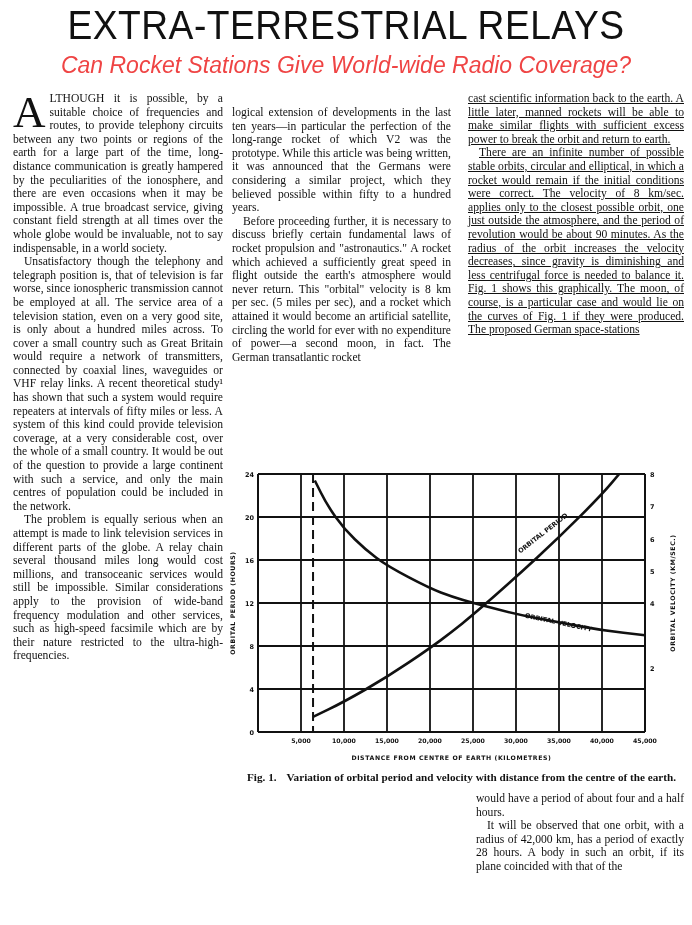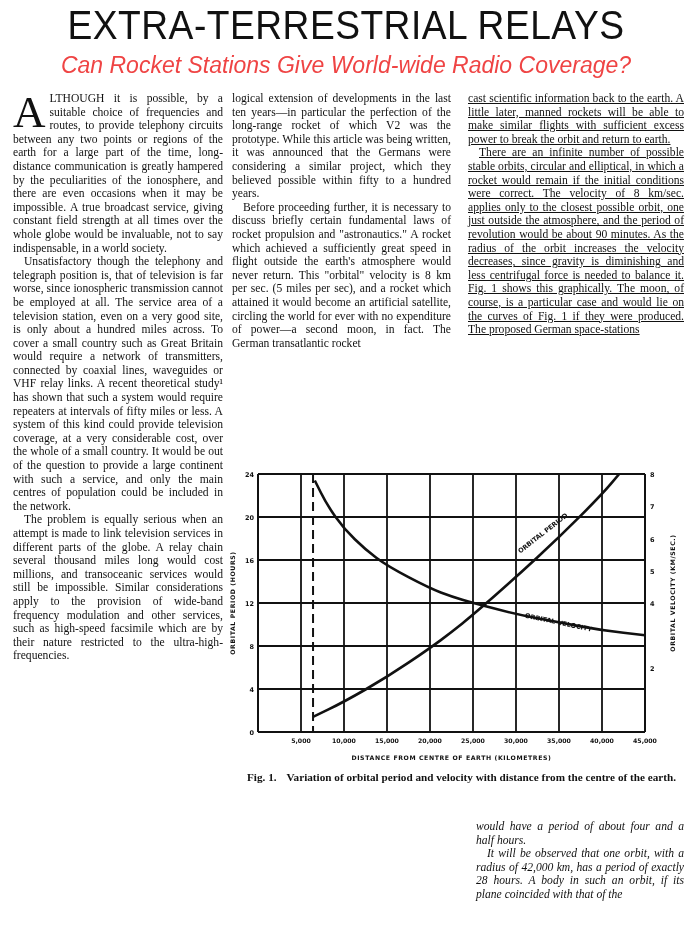--- a/index.html
+++ b/index.html
@@ -18,24 +18,24 @@
     font-family: "Liberation Sans", sans-serif; font-style: italic; font-size: 23px;
     line-height: 30px; color: #ef4444;
   }
   .col {
     position: absolute; font-size: 11.6px; line-height: 13.6px; text-align: justify;
     font-family: "Liberation Serif", serif;
   }
   .col p { margin: 0; text-indent: 0; }
   .col p.ind { text-indent: 11px; }
   #col1 { left: 13px; top: 92px; width: 210px; }
-  #col2 { left: 232px; top: 92px; width: 219px; }
+  #col2 { left: 232px; top: 106px; width: 219px; }
   #col3 { left: 468px; top: 92px; width: 216px; text-decoration: underline; }
   #col2b { left: 244px; top: 820px; width: 212px; }
-  #col3b { left: 476px; top: 820px; width: 208px; font-style: italic; }
+  #col3b { left: 476px; top: 792px; width: 208px; }
   .dropcap {
     float: left; font-size: 45px; line-height: 36px; margin: 2px 4px 0 0;
     font-family: "Liberation Serif", serif;
   }
   .caption {
     position: absolute; left: 239px; top: 770px; width: 445px; text-align: center;
     font-family: "Liberation Serif", serif; font-weight: bold; font-size: 11.2px; line-height: 14px;
   }
   .caption .fig { margin-right: 10px; }
   #chart { position: absolute; left: 225px; top: 462px; }

